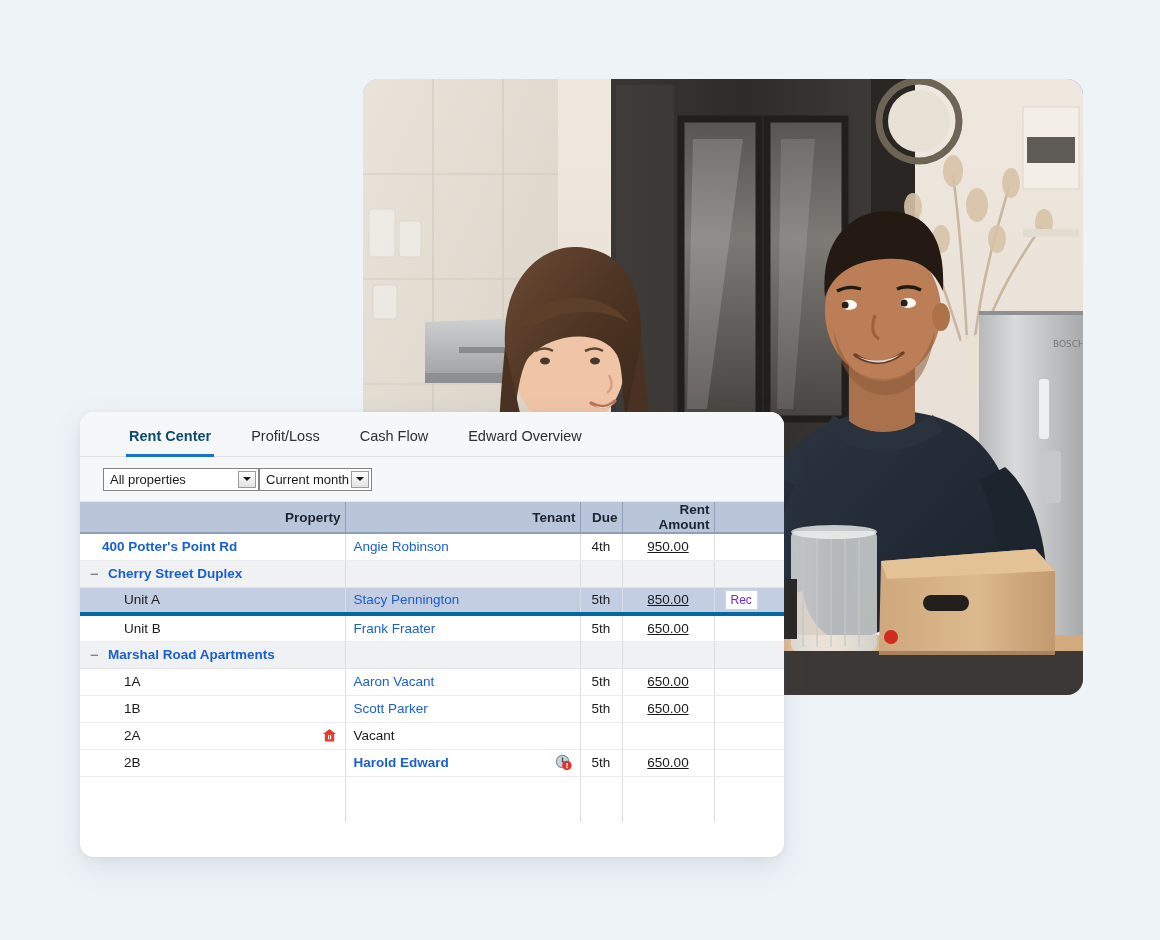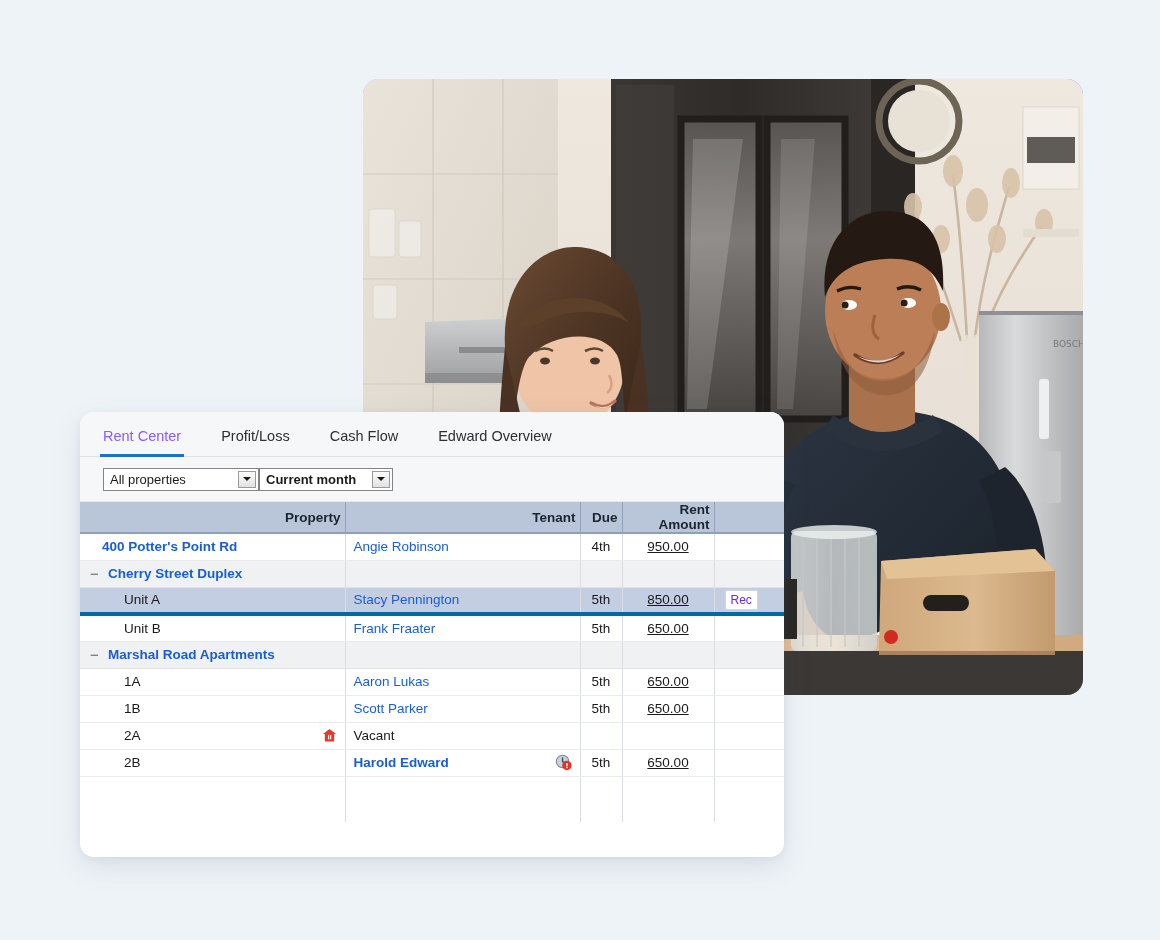--- a/index.html
+++ b/index.html
@@ -64,21 +64,21 @@
   }
   .tab {
     position: relative;
     font-size: 14.5px;
     color: #2c2f33;
     padding: 16px 0 12px 0;
     margin-right: 40px;
     white-space: nowrap;
     cursor: default;
   }
-  .tab.active { color: #8b5cf6; font-weight: 400; }
+  .tab.active { color: #0c4a6e; font-weight: 700; margin-left: 26px; }
   .tab.active::after {
     content: "";
     position: absolute;
     left: -3px; right: -3px; bottom: -1px;
     height: 3px;
     background: #1874c8;
   }
 
   
   .filterbar {
@@ -111,21 +111,21 @@
     display: flex; align-items: center; justify-content: center;
   }
   .wselect .arrowbox i {
     display: block;
     width: 0; height: 0;
     border-left: 4px solid transparent;
     border-right: 4px solid transparent;
     border-top: 4px solid #1a1a1a;
   }
   .w-prop { width: 156px; }
-  .w-month { width: 134px; font-weight: bold; }
+  .w-month { width: 113px; }
 
   
   table.grid {
     width: 100%;
     border-collapse: collapse;
     table-layout: fixed;
     font-size: 13.5px;
   }
   table.grid th {
     background: #b9c5d9;
@@ -554,21 +554,21 @@
             <td></td>
           </tr>
           <tr>
             <td>
               <span class="prop-cell prop-lvl1">
                 <span class="">1A</span>
               </span>
             </td>
             <td>
               <span class="ten-cell">
-                <span class="lnk">Aaron Lukas</span>
+                <span class="lnk">Aaron Vacant</span>
               </span>
             </td>
             <td class="c-due">5th</td>
             <td class="c-rent">650.00</td>
             <td></td>
           </tr>
           <tr>
             <td>
               <span class="prop-cell prop-lvl1">
                 <span class="">1B</span>

